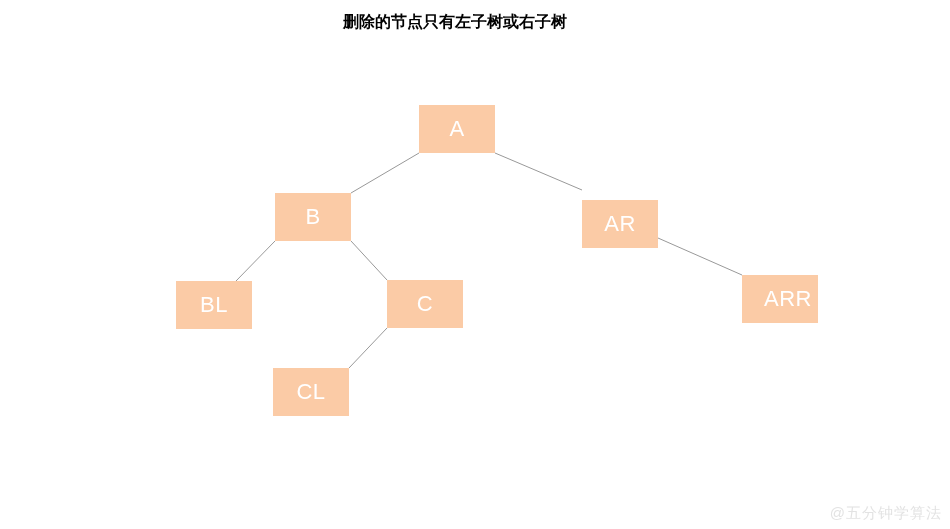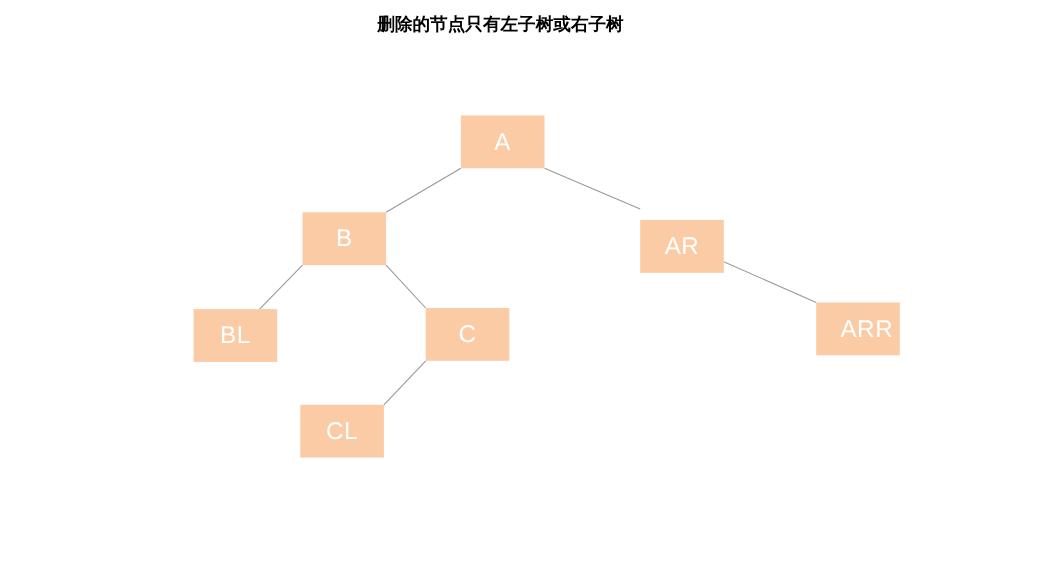--- a/index.html
+++ b/index.html
@@ -83,13 +83,14 @@
       <div class="tree-node" style="left: 387px; top: 280px; width: 76px; height: 48px;">
         <span>C</span>
       </div>
       <div class="tree-node" style="left: 273px; top: 368px; width: 76px; height: 48px;">
         <span>CL</span>
       </div>
       <div class="tree-node" style="left: 742px; top: 275px; width: 76px; height: 48px; padding-left: 16px;">
         <span>ARR</span>
       </div>
     </div>
+  <div class="watermark">@五分钟学算法</div>
 </div>
 
 </body></html>

